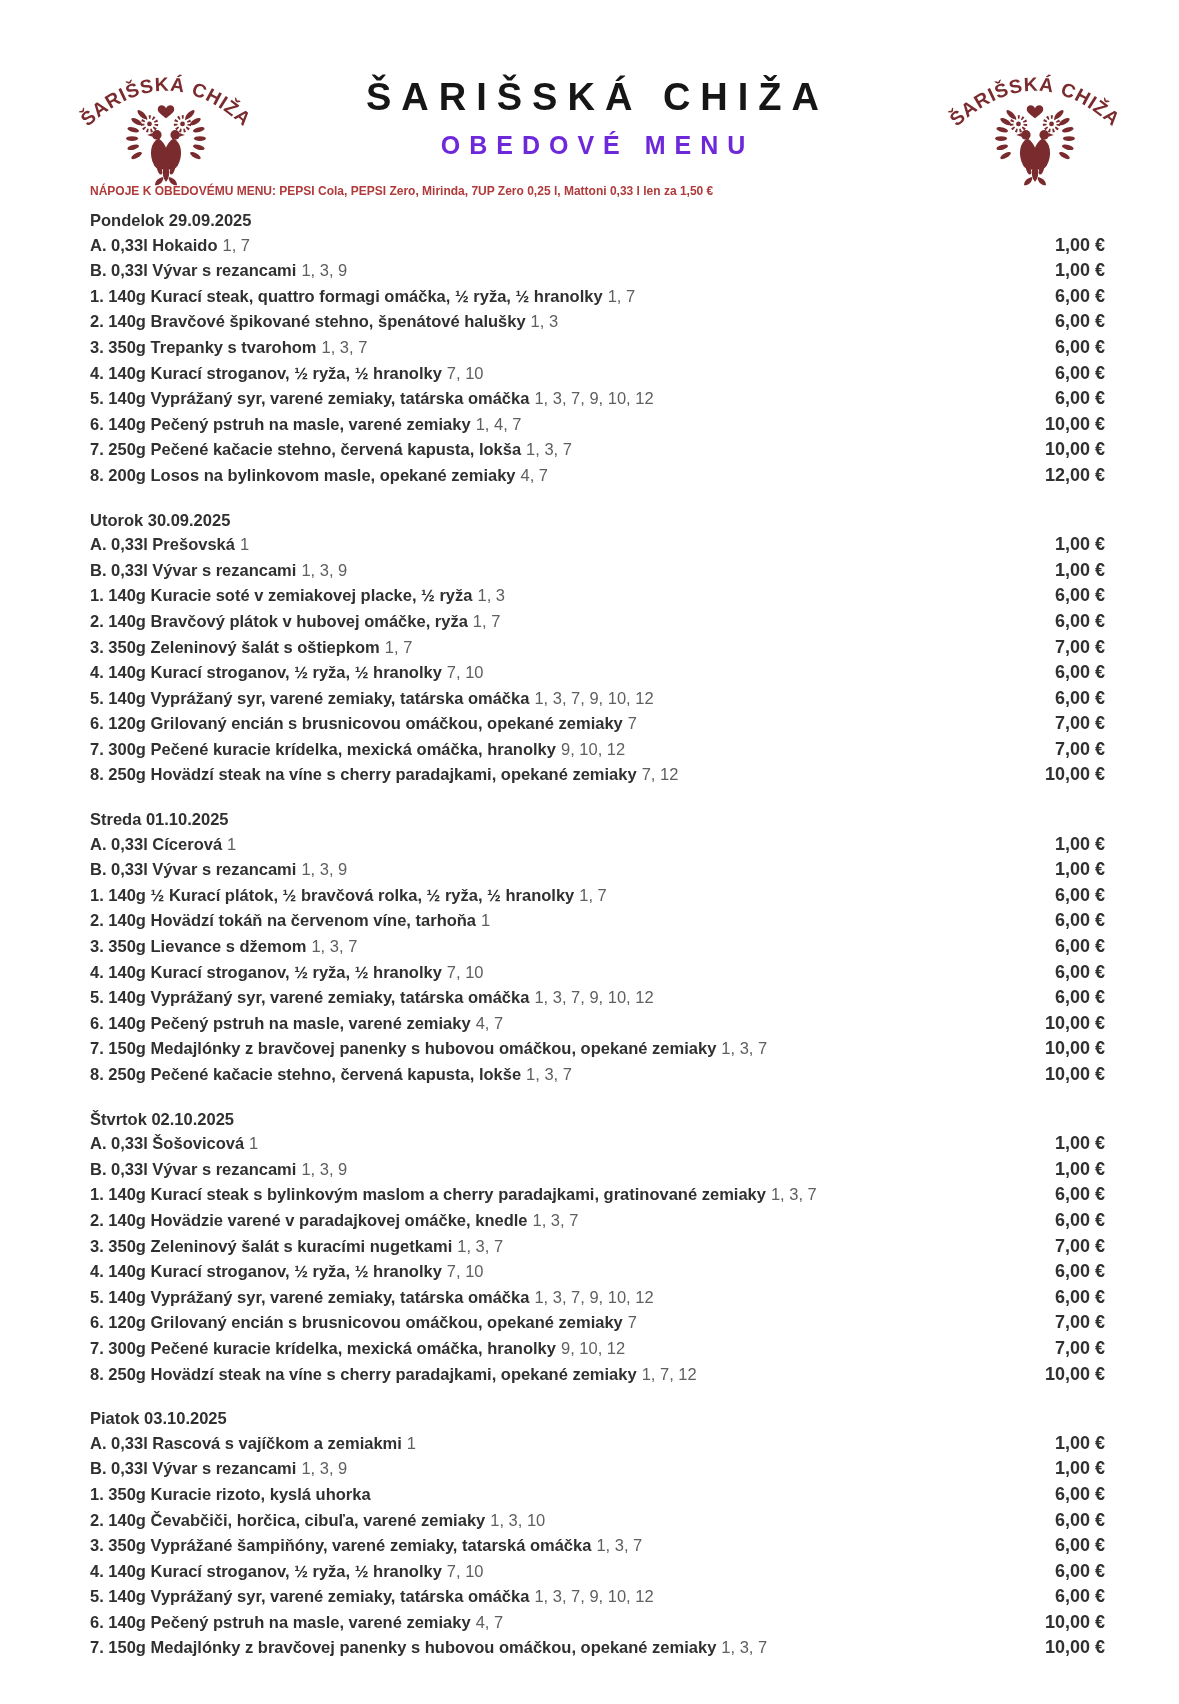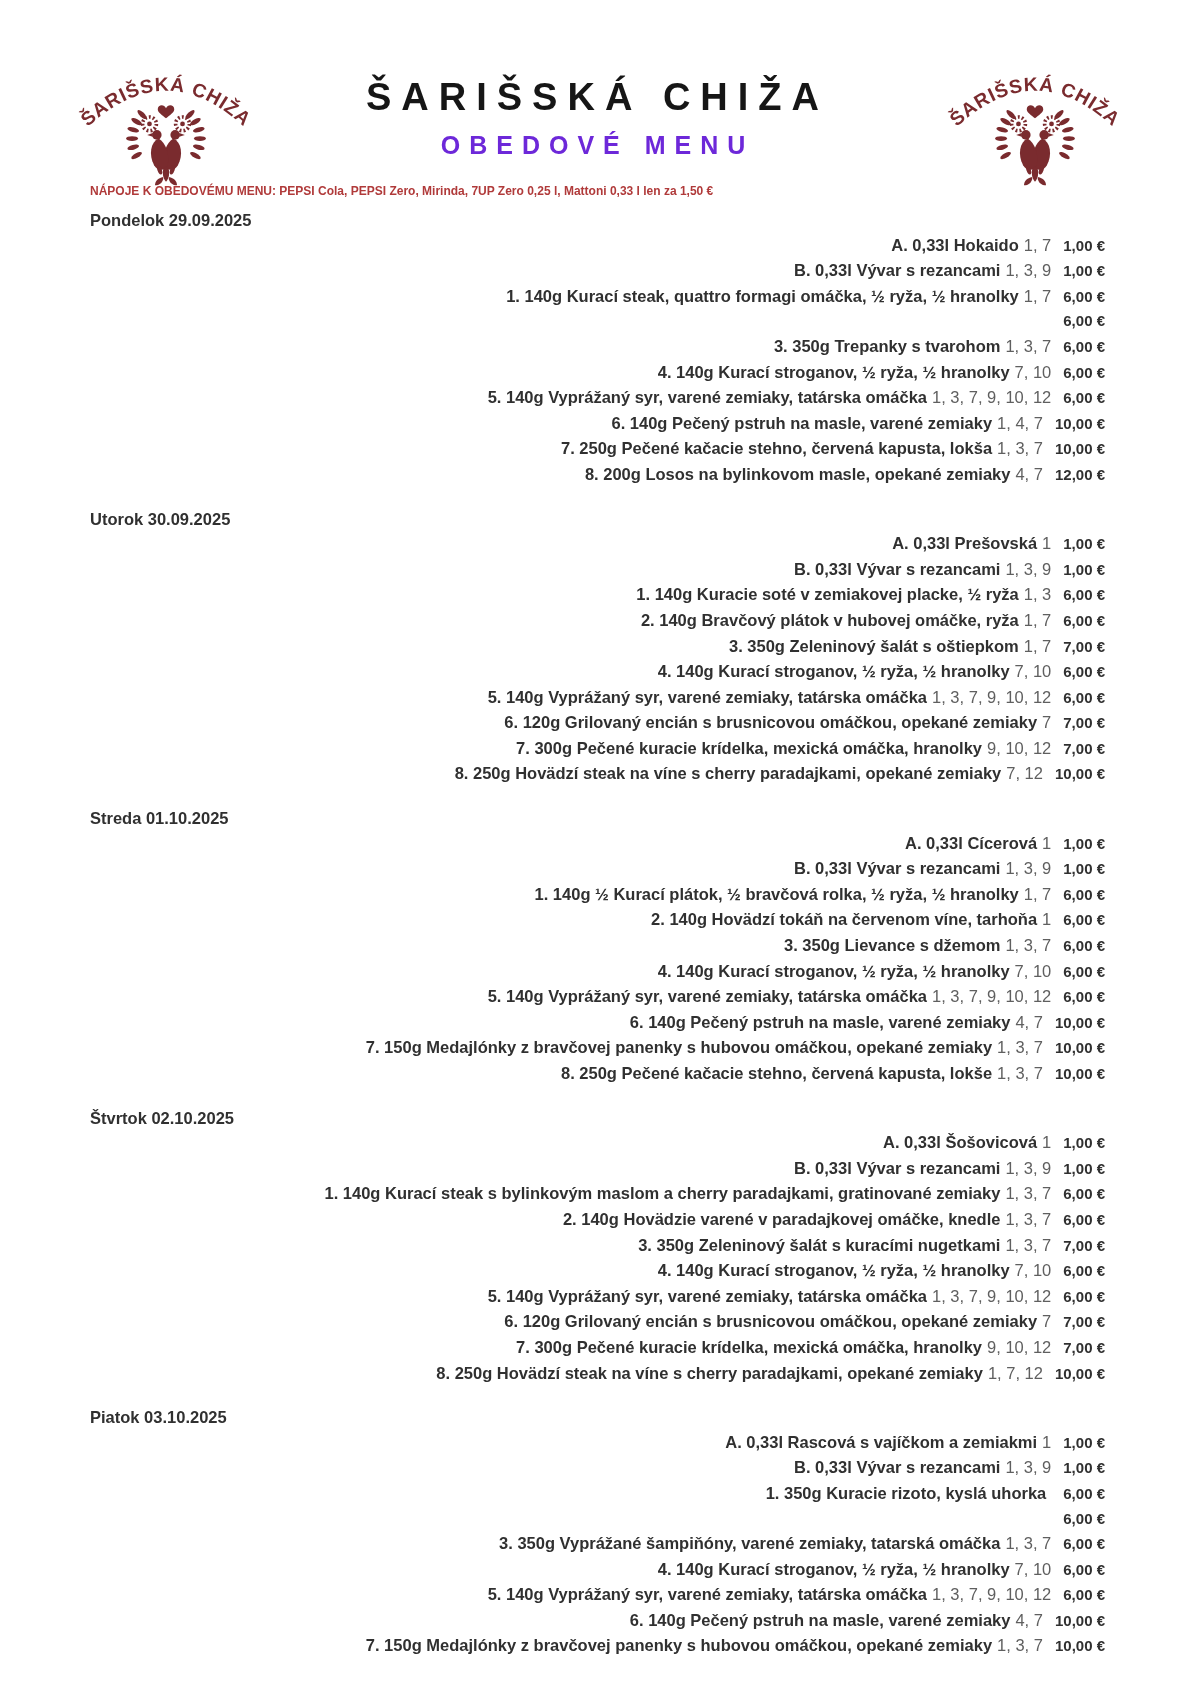--- a/index.html
+++ b/index.html
@@ -11,25 +11,25 @@
   .logo-left { left:-16px; }
   .logo-right { right:-22px; }
   .title-block { text-align:center; padding-top:24px; }
   .title { font-size:38px; font-weight:bold; letter-spacing:10px; color:#161616; white-space:nowrap; }
   .subtitle { font-size:25px; font-weight:bold; letter-spacing:9px; color:#6d28d9; margin-top:12px; white-space:nowrap; }
   .note { color:var(--note-red); font-weight:bold; font-size:12px; margin-top:4px; white-space:nowrap; }
   #menu { margin-top:10px; }
   .day { margin-top:19px; }
   .day:first-child { margin-top:7px; }
   .day-date { font-size:16.5px; font-weight:bold; color:var(--text-dark); margin:0; line-height:24.6px; }
-  .row { display:flex; justify-content:flex-end; align-items:baseline; line-height:24.6px; }
+  .row { display:flex; justify-content:space-between; align-items:baseline; line-height:24.6px; }
   .left { min-width:0; white-space:nowrap; }
   .item-text { font-weight:bold; font-size:16.5px; color:var(--text-dark); }
   .allergens { font-size:16.5px; color:var(--allergen); margin-left:5px; }
-  .price { font-weight:bold; font-size:15px; color:var(--text-dark); white-space:nowrap; margin-left:12px; }
+  .price { font-weight:bold; font-size:18px; color:var(--text-dark); white-space:nowrap; margin-left:12px; }
   .hidden-defs { position:absolute; width:0; height:0; overflow:hidden; }
 </style>
 </head>
 <body>
 
 <svg class="hidden-defs" aria-hidden="true">
   <defs>
     <path id="logo-arc" d="M 8 84 Q 100 -8 192 84" fill="none"></path>
     <g id="chiza-logo" fill="currentColor">
       <text font-size="21" font-weight="bold" letter-spacing="1" fill="currentColor">
@@ -109,20 +109,21 @@
     <div class="left"><span class="item-text">B. 0,33l Vývar s rezancami</span><span class="allergens">1, 3, 9</span></div>
     <div class="price">1,00 €</div>
   </div>
 
   <div class="row">
     <div class="left"><span class="item-text">1. 140g Kurací steak, quattro formagi omáčka, ½ ryža, ½ hranolky</span><span class="allergens">1, 7</span></div>
     <div class="price">6,00 €</div>
   </div>
 
   <div class="row">
+    <div class="left"><span class="item-text">2. 140g Bravčové špikované stehno, špenátové halušky</span><span class="allergens">1, 3</span></div>
     <div class="price">6,00 €</div>
   </div>
 
   <div class="row">
     <div class="left"><span class="item-text">3. 350g Trepanky s tvarohom</span><span class="allergens">1, 3, 7</span></div>
     <div class="price">6,00 €</div>
   </div>
 
   <div class="row">
     <div class="left"><span class="item-text">4. 140g Kurací stroganov, ½ ryža, ½ hranolky</span><span class="allergens">7, 10</span></div>
@@ -328,20 +329,21 @@
     <div class="left"><span class="item-text">B. 0,33l Vývar s rezancami</span><span class="allergens">1, 3, 9</span></div>
     <div class="price">1,00 €</div>
   </div>
 
   <div class="row">
     <div class="left"><span class="item-text">1. 350g Kuracie rizoto, kyslá uhorka</span><span class="allergens"></span></div>
     <div class="price">6,00 €</div>
   </div>
 
   <div class="row">
+    <div class="left"><span class="item-text">2. 140g Čevabčiči, horčica, cibuľa, varené zemiaky</span><span class="allergens">1, 3, 10</span></div>
     <div class="price">6,00 €</div>
   </div>
 
   <div class="row">
     <div class="left"><span class="item-text">3. 350g Vyprážané šampiňóny, varené zemiaky, tatarská omáčka</span><span class="allergens">1, 3, 7</span></div>
     <div class="price">6,00 €</div>
   </div>
 
   <div class="row">
     <div class="left"><span class="item-text">4. 140g Kurací stroganov, ½ ryža, ½ hranolky</span><span class="allergens">7, 10</span></div>

